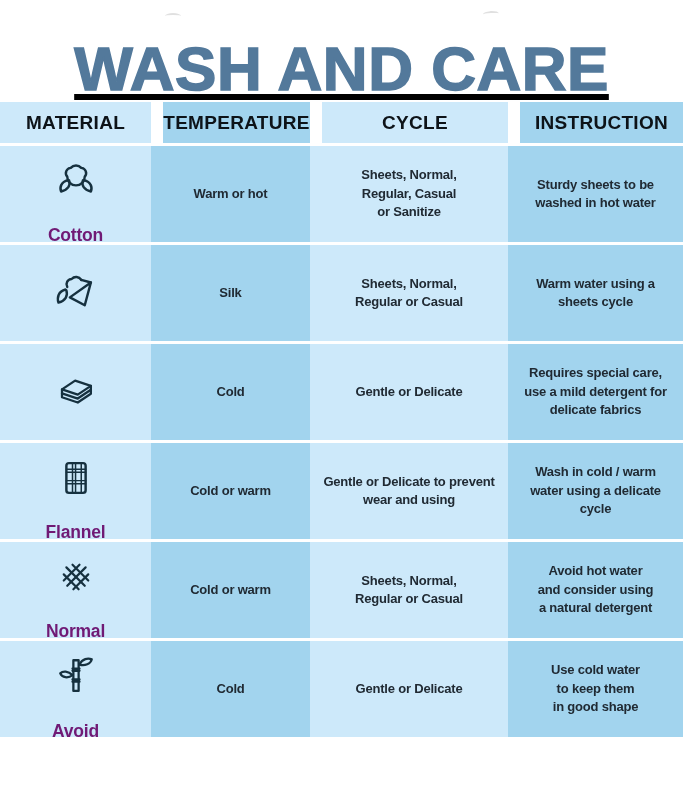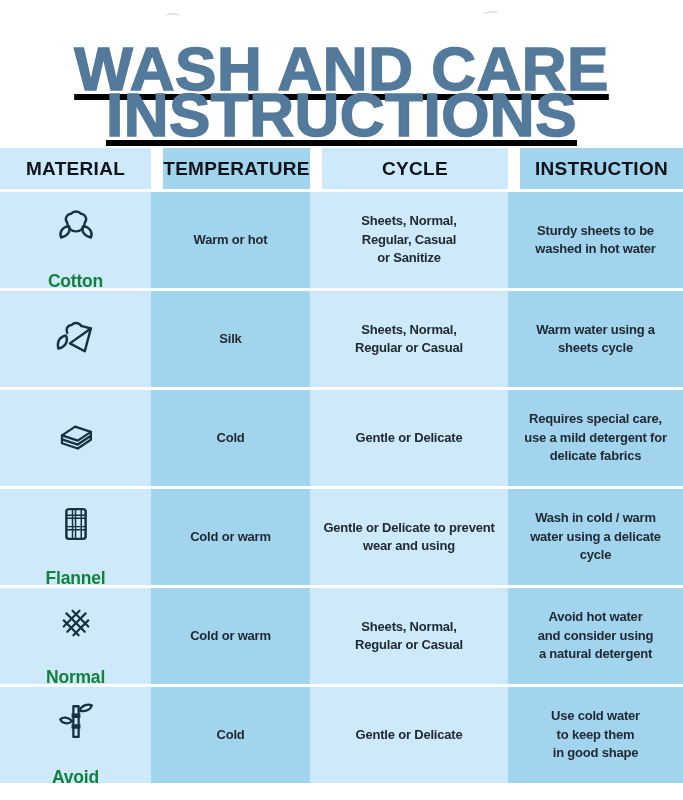--- a/index.html
+++ b/index.html
@@ -59,36 +59,35 @@
     line-height:1.42;
     color:#202a33;
     padding:0 4px;
   }
   .mat-label{
     margin-top:5px;
     font-weight:bold;
     font-size:17.5px;
     letter-spacing:-0.2px;
     line-height:1.15;
-    color:#15803d;
+    color:#701a75;
     white-space:pre-line;
   }
   .icon svg{display:block;}
 </style>
 </head>
 <body>
 
 <div class="page">
 
   <div class="smudge s1"></div>
   <div class="smudge s2"></div>
 
   <div class="title-wrap">
     <div class="title-line">WASH AND CARE</div>
-    <div class="title-line">INSTRUCTIONS</div>
   </div>
 
   <div class="table">
 
     <div class="thead">
       <div class="cell col-light">MATERIAL</div>
       <div class="cell col-medium">TEMPERATURE</div>
       <div class="cell col-light">CYCLE</div>
       <div class="cell col-medium">INSTRUCTION</div>
     </div>

